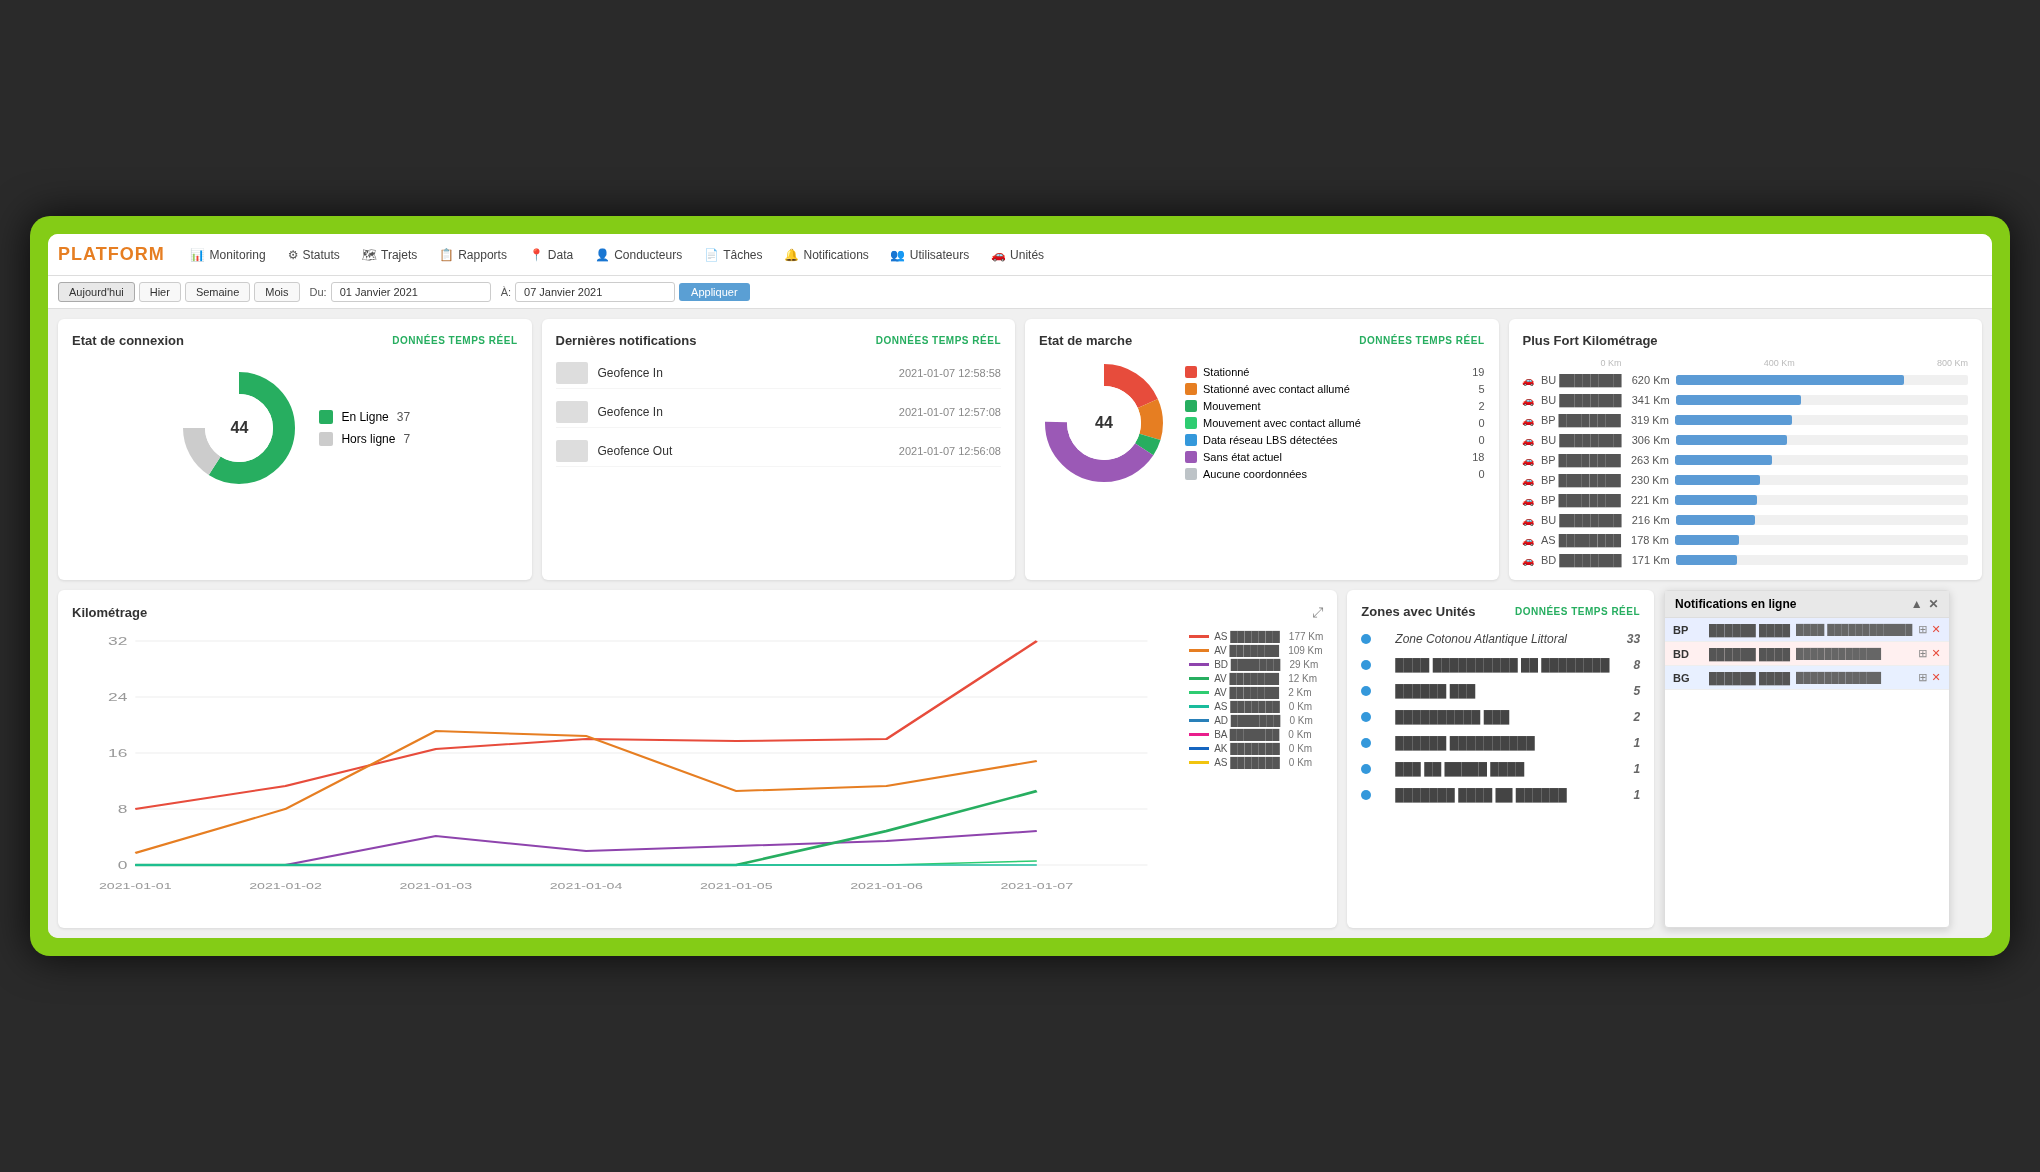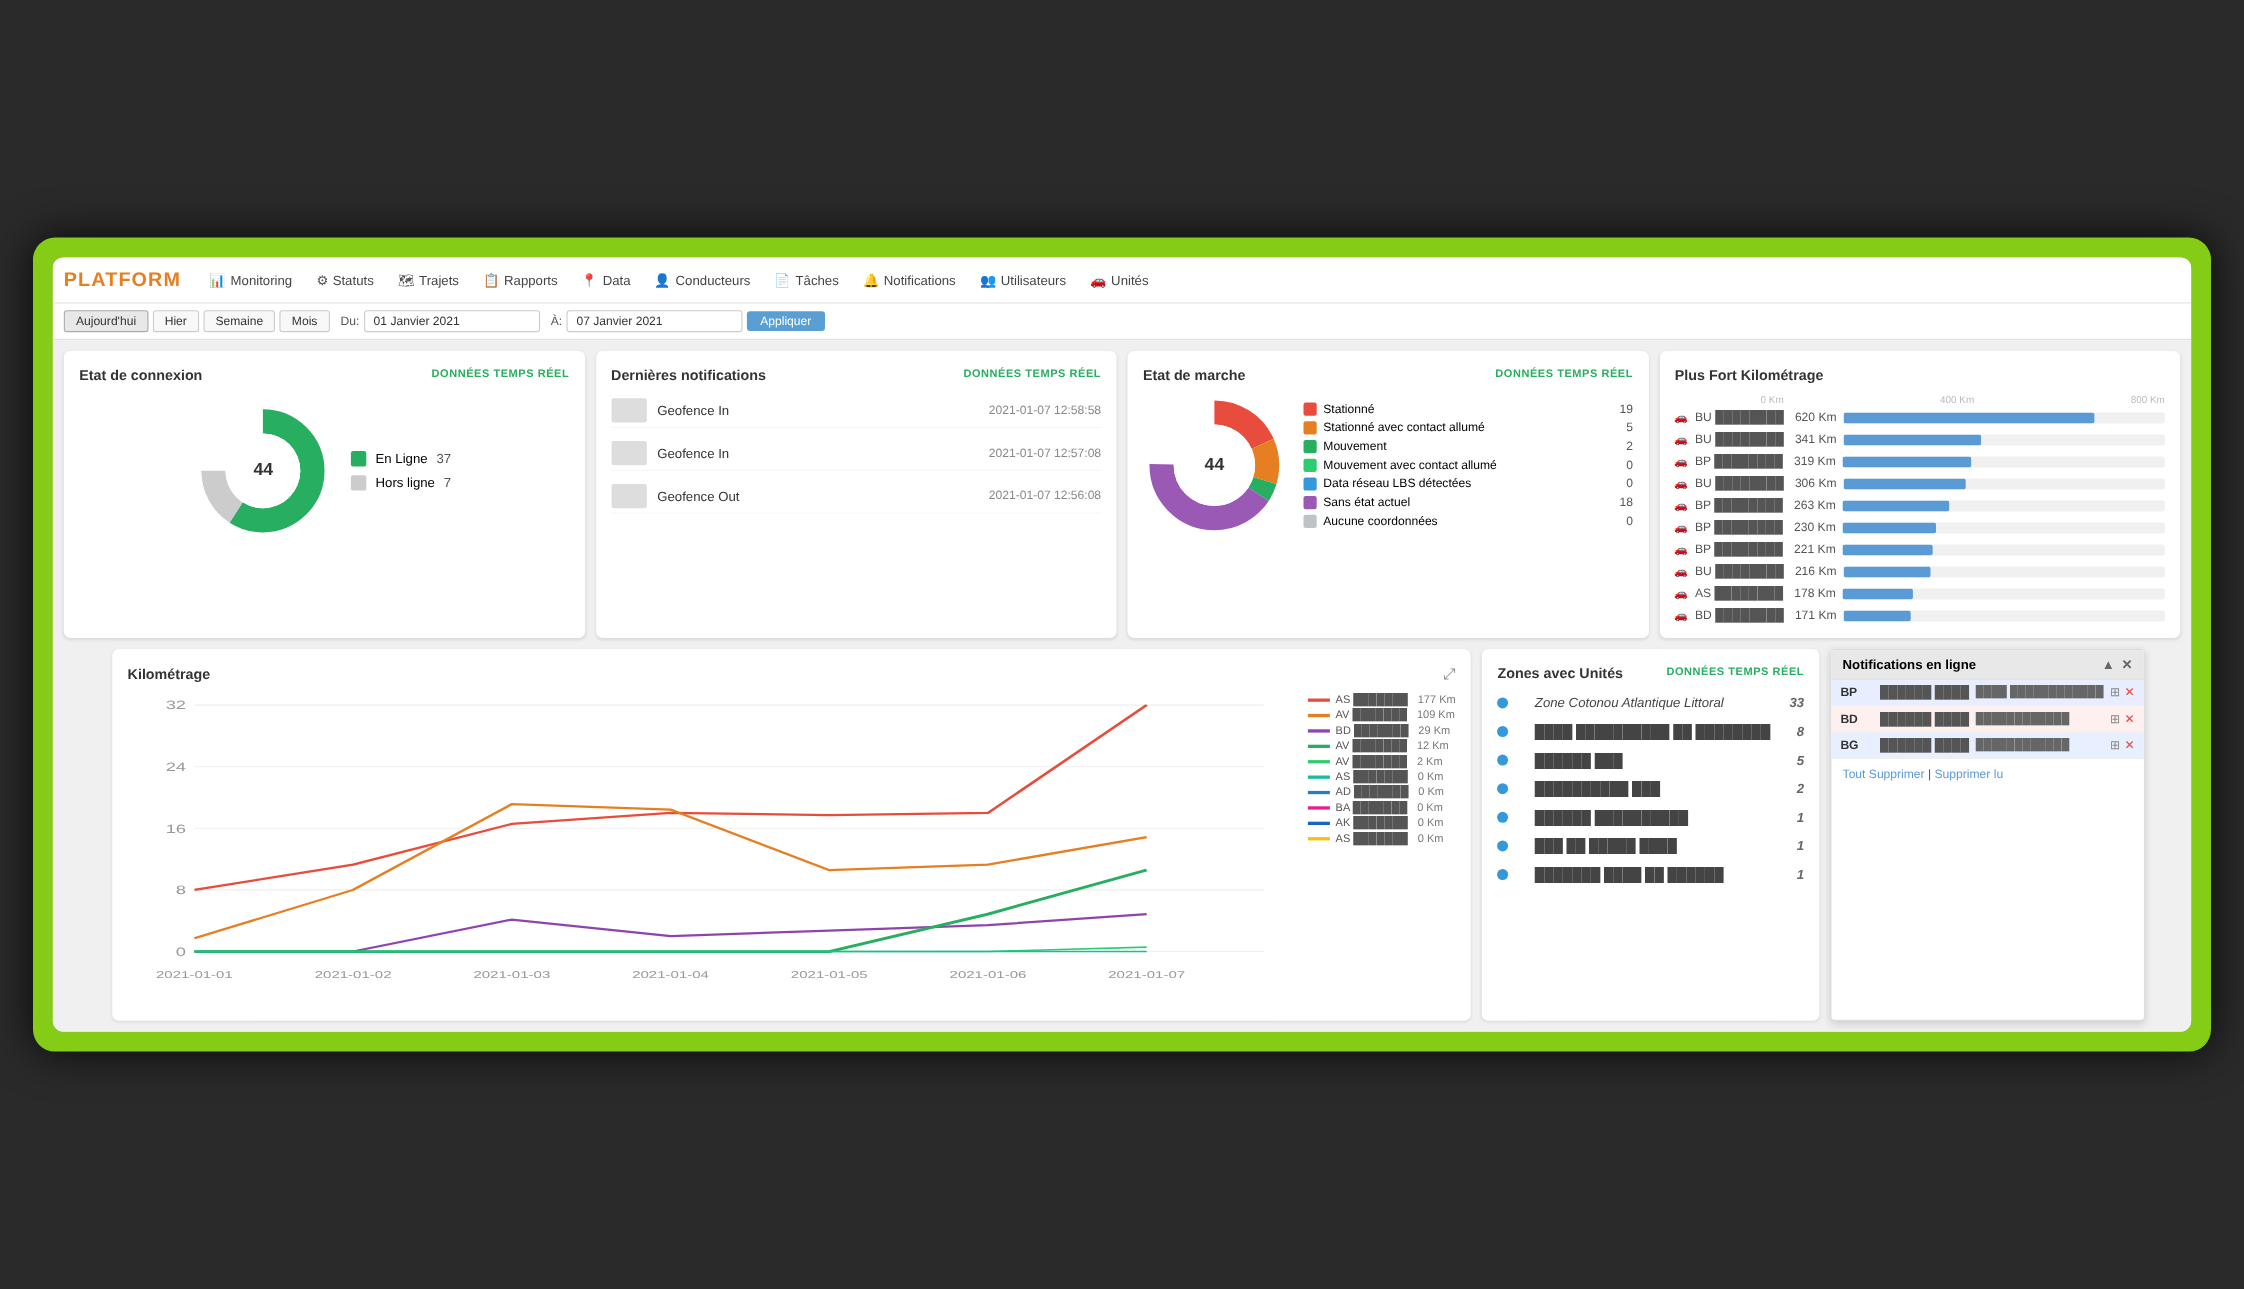--- a/index.html
+++ b/index.html
@@ -540,21 +540,21 @@
     <div class="pkm-bar-bg">
       <div class="pkm-bar" style="width:21%"></div>
     </div>
   </div>
             </div>
         </div>
       </div>
 
       <div class="bottom-row">
 
-        <div class="card" style="grid-column: span 2; margin-left: 44px;">
+        <div class="card" style="grid-column: span 2;">
           <div class="card-header">
             <span class="card-title">Kilométrage</span>
             <span class="scroll-icon">⤢</span>
           </div>
           <div class="km-bottom-row">
             <div style="flex:1;">
               <svg width="100%" height="280" viewBox="0 0 700 280" preserveAspectRatio="none">
 
                 <line x1="40" y1="10" x2="680" y2="10" stroke="#eee" stroke-width="1"></line>
                 <line x1="40" y1="66" x2="680" y2="66" stroke="#eee" stroke-width="1"></line>
@@ -720,24 +720,19 @@
                 <div class="notif-popup-item bg">
     <span class="notif-popup-item-name">BG</span>
     <span style="font-weight:bold;font-size:11px;color:#555;">██████ ████</span>
     <span class="notif-popup-item-text">████████████</span>
     <div class="notif-popup-item-actions">
       <span style="cursor:pointer;">⊞</span>
       <span style="cursor:pointer;color:#e74c3c;">✕</span>
     </div>
   </div>
               </div>
-            <div class="notif-popup-footer">
-              <a>Tout Supprimer</a>
-              <span>|</span>
-              <a>Supprimer lu</a>
-            </div>
           </div>
 
         </div>
       </div>
     </div>
   </div>
 </div>
 
 </body></html>

